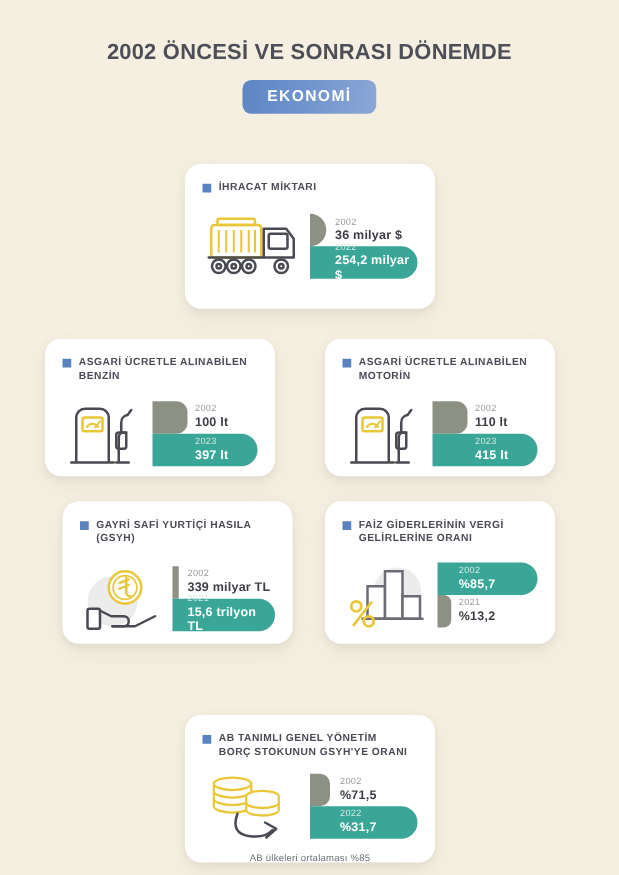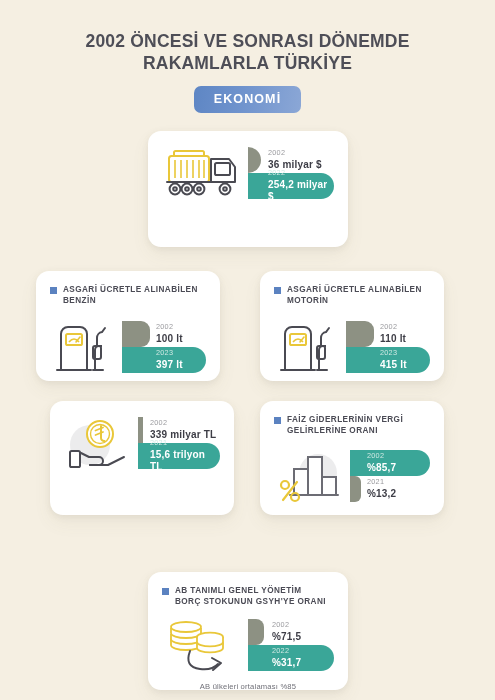--- a/index.html
+++ b/index.html
@@ -154,28 +154,31 @@
   svg { display: block; overflow: visible; }
 </style>
 </head>
 <body>
 
 <div class="page">
 
   <div class="header">
     <h1 class="title">
       <span>2002 ÖNCESİ VE SONRASI DÖNEMDE</span>
-      <span class="line2">RAKAMLARLA TÜRKİYE</span>
     </h1>
     <div class="badge-wrap">
       <span class="badge">EKONOMİ</span>
     </div>
   </div>
 
   <div class="card" style="left:148px; top:131px; width:200px; height:116px;">
+    <div class="card-title">
+      <span class="bullet"></span>
+      <span class="card-title-text">İHRACAT MİKTARI</span>
+    </div>
     <div class="card-body" style="height:84px;">
       <div class="icon-box" style="width:86px;">
         <svg width="80" height="52" viewBox="0 0 80 52">
           <rect x="9" y="4" width="30" height="5" rx="1.6" fill="none" stroke="#e9c739" stroke-width="2"></rect>
           <rect x="4" y="9" width="40" height="26" rx="2.5" fill="none" stroke="#e9c739" stroke-width="2"></rect>
           <g stroke="#e9c739" stroke-width="1.6">
             <line x1="10" y1="13" x2="10" y2="31"></line>
             <line x1="16" y1="13" x2="16" y2="31"></line>
             <line x1="22" y1="13" x2="22" y2="31"></line>
             <line x1="28" y1="13" x2="28" y2="31"></line>
@@ -286,20 +289,24 @@
           <div class="bar-text" style="padding-left:34px;">
             <div class="bar-year">2023</div>
             <div class="bar-val">415 lt</div>
           </div>
         </div>
       </div>
     </div>
   </div>
 
   <div class="card" style="left:50px; top:401px; width:184px; height:114px;">
+    <div class="card-title">
+      <span class="bullet"></span>
+      <span class="card-title-text">GAYRİ SAFİ YURTİÇİ HASILA (GSYH)</span>
+    </div>
     <div class="card-body" style="height:84px;">
       <div class="icon-box" style="width:74px;">
         <svg width="66" height="56" viewBox="0 0 66 56">
           <circle cx="22" cy="30" r="20" fill="#ececed"></circle>
           <circle cx="32" cy="19" r="13" fill="#ffffff" stroke="#e9c739" stroke-width="2"></circle>
           <circle cx="32" cy="19" r="9.5" fill="none" stroke="#e9c739" stroke-width="1.4"></circle>
           <path d="M33 11 v12 a3 3 0 0 0 3.5 3" fill="none" stroke="#e9c739" stroke-width="2" stroke-linecap="round"></path>
           <line x1="27.5" y1="15.5" x2="35" y2="12.5" stroke="#e9c739" stroke-width="1.8" stroke-linecap="round"></line>
           <line x1="27.5" y1="20" x2="35" y2="17" stroke="#e9c739" stroke-width="1.8" stroke-linecap="round"></line>
           <path d="M3 38 h10 l8 4 h10 a4 4 0 0 1 0 8 h-9" fill="none" stroke="#4a4a52" stroke-width="2" stroke-linejoin="round" stroke-linecap="round"></path>

